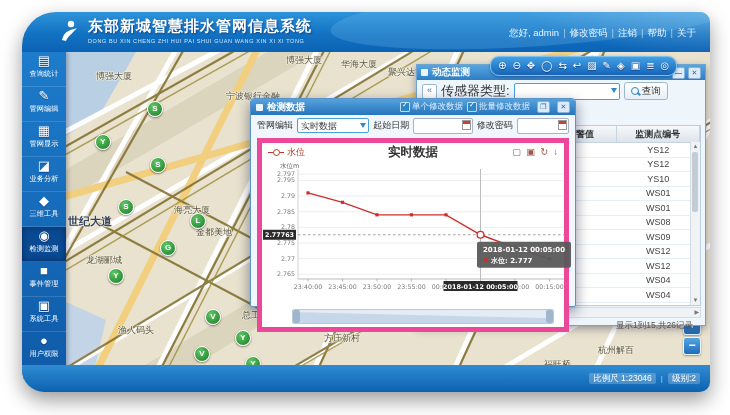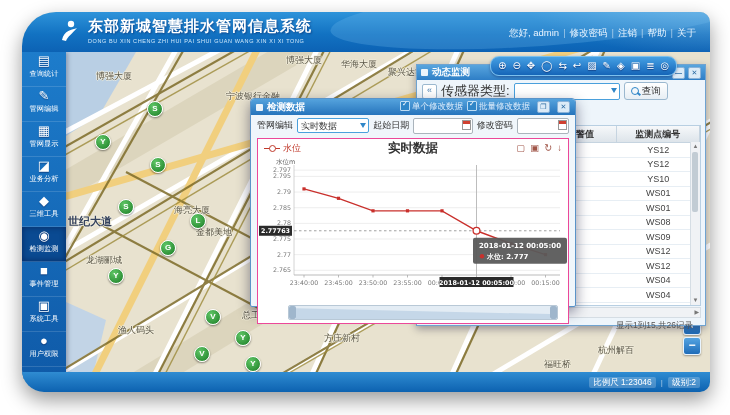--- a/index.html
+++ b/index.html
@@ -87,53 +87,53 @@
   .p-page{height:15px;display:flex;align-items:center;justify-content:flex-end;padding-right:12px;
     font-size:8.5px;color:#555;}
   
   .dialog{position:absolute;left:228px;top:86px;width:326px;height:209px;z-index:70;
     background:#f0f6fb;border:1px solid #5a93c8;border-radius:4px 4px 2px 2px;
     box-shadow:0 5px 14px rgba(0,0,40,.45);box-sizing:border-box;}
   .d-head{height:16px;background:linear-gradient(180deg,#55a3dd,#2674bc);border-radius:3px 3px 0 0;
     display:flex;align-items:center;padding:0 5px;gap:4px;}
   .d-ico{width:7px;height:7px;background:#fff;border-radius:1px;opacity:.9;}
   .d-title{color:#fff;font-size:9.5px;font-weight:bold;flex:1;}
-  .chk{display:flex;align-items:flex-start;gap:2px;font-size:8.5px;color:#dcecfb;cursor:pointer;}
+  .chk{display:flex;align-items:center;gap:2px;font-size:8.5px;color:#dcecfb;cursor:pointer;}
   .chk .box{width:8px;height:8px;background:#2f86c8;border:1px solid #bcdcf4;border-radius:1px;position:relative;}
   .chk .box:after{content:"✓";position:absolute;left:1px;top:-2px;color:#fff;font-size:7px;}
   .d-form{display:flex;align-items:center;gap:4px;padding:0 6px;height:21px;}
   .d-lbl{font-size:9px;color:#333;white-space:nowrap;}
   .d-select{width:80px;height:15px;background:#fff;border:1px solid #4aa0dc;border-radius:2px;position:relative;
     font-size:9px;color:#333;line-height:14px;padding-left:3px;box-sizing:border-box;cursor:pointer;}
   .date-input{height:14px;background:#fff;border:1px solid #aab4bc;border-radius:2px;position:relative;cursor:text;}
   .di1{width:64px;} .di2{width:56px;}
   .cal{position:absolute;right:1px;top:1.5px;width:9px;height:10px;background:#fff;border:1px solid #999;box-sizing:border-box;cursor:pointer;}
   .cal:before{content:"";position:absolute;left:0;top:0;right:0;height:3px;background:#d04030;}
-  .chart-card{margin:2px 6px 0 6px;background:#fff;border:1px solid #ec4899;height:184px;position:relative;}
+  .chart-card{margin:2px 6px 0 6px;background:#fff;border:5px solid #ec4899;height:184px;position:relative;}
   .c-head{height:18px;display:flex;align-items:center;padding:0 6px;}
   .legend{display:flex;align-items:center;gap:3px;font-size:9px;color:#c0392b;width:70px;}
   .leg-line{width:16px;height:0;border-top:1.2px solid #c0392b;position:relative;}
   .leg-line:after{content:"";position:absolute;left:5px;top:-4px;width:5px;height:5px;border:1.2px solid #c0392b;
     border-radius:50%;background:#fff;}
   .c-title{flex:1;text-align:center;font-size:12.5px;font-weight:bold;color:#333;}
   .c-tools{width:70px;display:flex;justify-content:flex-end;gap:5px;}
   .c-tools span{font-size:9.5px;color:#a05548;cursor:pointer;line-height:12px;}
   #chart-svg{display:block;margin:0 auto;}
   text.tick{font-size:6.3px;fill:#777;font-family:"DejaVu Sans",sans-serif;}
   text.chip{font-size:6.4px;fill:#fff;font-weight:bold;font-family:"DejaVu Sans",sans-serif;}
   text.tip1{font-size:7px;fill:#fff;font-weight:bold;font-family:"DejaVu Sans",sans-serif;}
   text.ylab{font-size:6.5px;fill:#666;font-family:"DejaVu Sans",sans-serif;}
   .slider{position:absolute;left:30px;right:10px;bottom:3px;height:13px;background:#e3ecf4;
     border:1px solid #b8c8d6;border-radius:2px;}
   .slider .overview{position:absolute;left:7px;right:7px;top:0;bottom:0;background:#c5d7e8;
     clip-path:polygon(0 18%,50% 40%,100% 62%,100% 100%,0 100%);}
   .slider .handle{position:absolute;top:0;width:7px;height:100%;background:#9fb6cc;border-radius:2px;cursor:ew-resize;}
   .slider .handle.left{left:0;} .slider .handle.right{right:0;}
   
-  .statusbar{position:absolute;left:0;right:0;bottom:0;height:20px;z-index:45;
+  .statusbar{position:absolute;left:0;right:0;bottom:0;height:27px;z-index:45;
     background:linear-gradient(180deg,#2f8cd2,#0d62b0);display:flex;align-items:center;
     justify-content:flex-end;padding-right:10px;gap:5px;}
   .statusbar .chipel{background:rgba(255,255,255,.22);border-radius:2px;color:#fff;font-size:8.5px;
     padding:0 4px;line-height:11px;}
   .statusbar .bar-sep{color:rgba(255,255,255,.6);font-size:8px;}
 </style>
 </head>
 <body>
 
 <div class="window">

